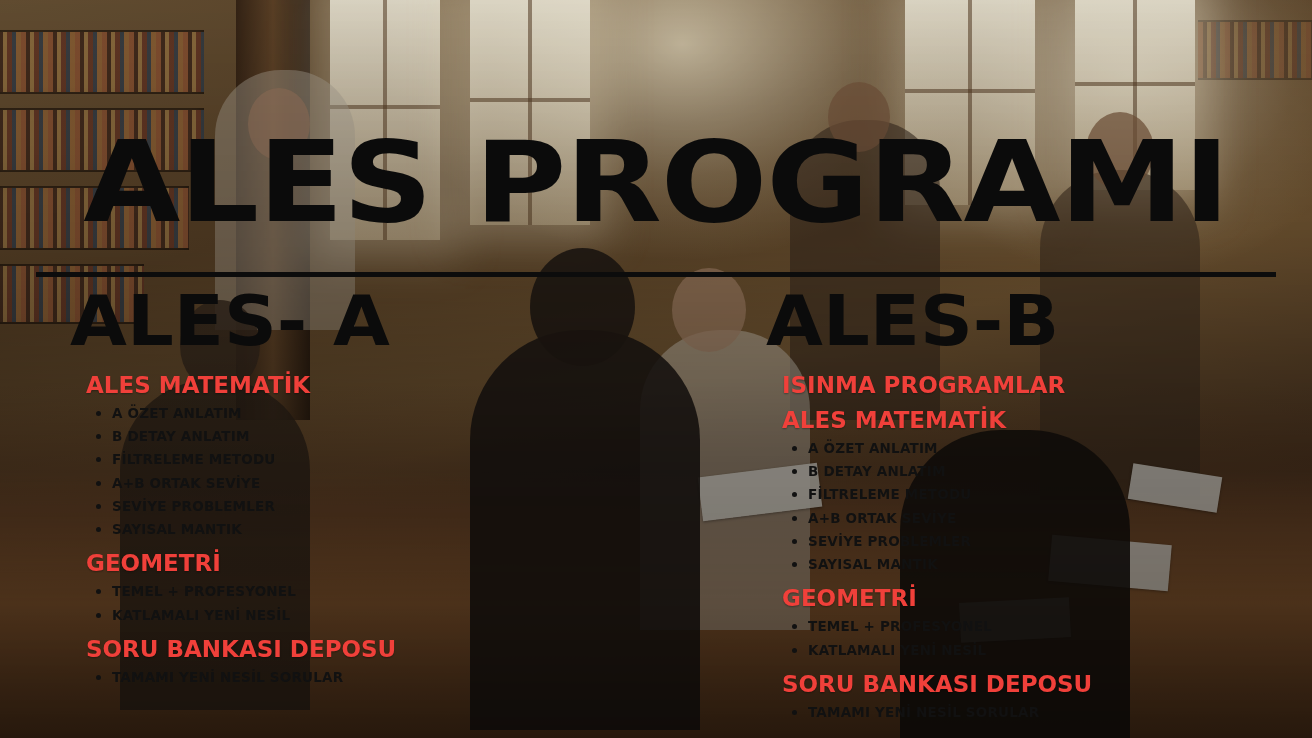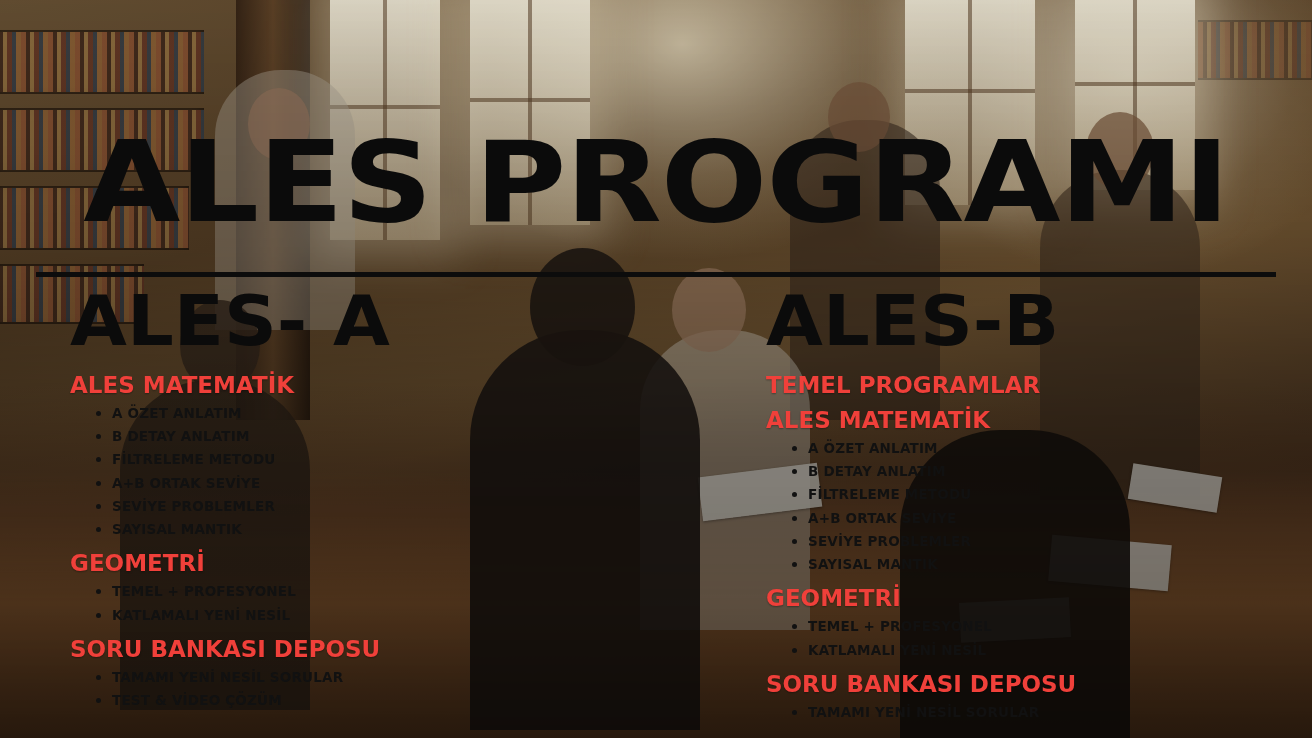--- a/index.html
+++ b/index.html
@@ -198,21 +198,21 @@
     margin: 0 0 16px 0;
     transform: scaleX(1.05);
     transform-origin: left center;
   }
 
   .section-heading {
     font-family: "DejaVu Sans", "Liberation Sans", sans-serif;
     font-size: 23px;
     font-weight: 900;
     color: #f0403a;
-    margin: 9px 0 4px 0;
+    margin: 9px 0 4px 16px;
     letter-spacing: 0px;
     text-shadow: 0 1px 2px rgba(0,0,0,0.35);
   }
   .section-heading.first { margin-top: 0; }
 
   ul.items {
     list-style: none;
     margin: 0 0 0 26px;
     padding: 0;
   }
@@ -314,30 +314,29 @@
           <ul class="items">
             <li>TEMEL + PROFESYONEL</li>
             <li>KATLAMALI YENİ NESİL</li>
           </ul>
         </div>
 
         <div>
           <div class="section-heading">SORU BANKASI DEPOSU</div>
           <ul class="items">
             <li>TAMAMI YENİ NESİL SORULAR</li>
-            <li>TEST &amp; VİDEO ÇÖZÜM</li>
           </ul>
         </div>
       </div>
 
       <div class="col col-right">
         <h2 class="col-title">ALES-B</h2>
 
         <div>
-          <div class="section-heading first">TEMEL PROGRAMLAR</div>
+          <div class="section-heading first">ISINMA PROGRAMLAR</div>
         </div>
 
         <div>
           <div class="section-heading">ALES MATEMATİK</div>
           <ul class="items">
             <li>A ÖZET ANLATIM</li>
             <li>B DETAY ANLATIM</li>
             <li>FİLTRELEME METODU</li>
             <li>A+B ORTAK SEVİYE</li>
             <li>SEVİYE PROBLEMLER</li>

